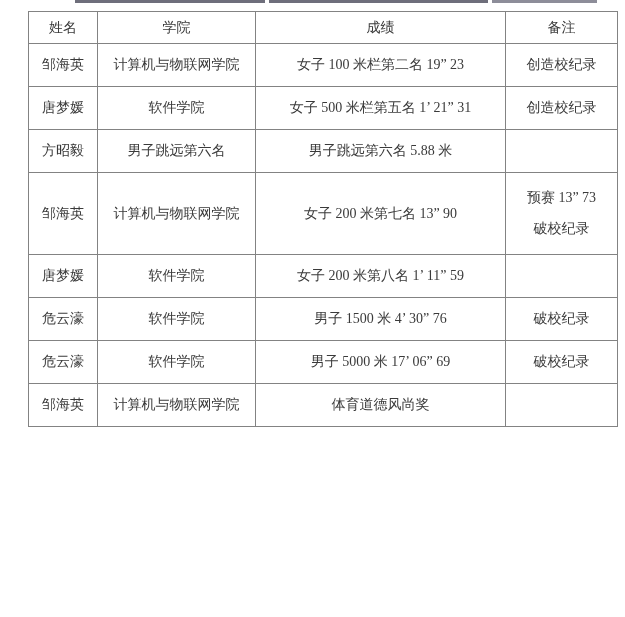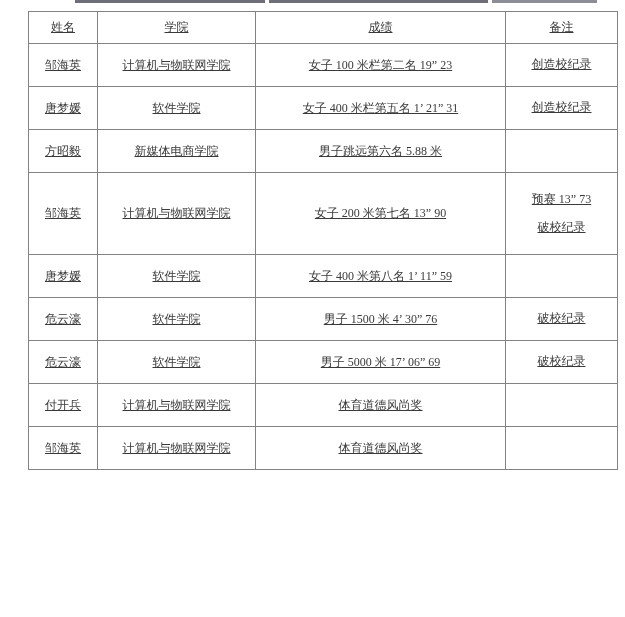--- a/index.html
+++ b/index.html
@@ -27,26 +27,25 @@
     left: 28px;
     top: 11px;
     border-collapse: collapse;
     table-layout: fixed;
   }
   .award-table th, .award-table td {
     border: 1px solid #838383;
     text-align: center;
     vertical-align: middle;
     font-weight: normal;
-    font-size: 12px;
+    font-size: 14px;
     color: #3a3a3a;
     padding: 0 2px;
     overflow: hidden;
     white-space: nowrap;
-    text-decoration: underline;
   }
   .award-table col.c-name    { width: 69px; }
   .award-table col.c-college { width: 158px; }
   .award-table col.c-result  { width: 250px; }
   .award-table col.c-remark  { width: 112px; }
 
   tr.hdr-row  { height: 32px; }
   tr.data-row { height: 43px; }
   tr.tall-row { height: 82px; }
 
@@ -82,48 +81,48 @@
       <td>计算机与物联网学院</td>
       <td>女子 100 米栏第二名 19” 23</td>
       <td>
         <div class="remark-line">创造校纪录</div>
 
       </td>
     </tr>
     <tr class="data-row">
       <td>唐梦媛</td>
       <td>软件学院</td>
-      <td>女子 400 米栏第五名 1’ 21” 31</td>
+      <td>女子 500 米栏第五名 1’ 21” 31</td>
       <td>
         <div class="remark-line">创造校纪录</div>
 
       </td>
     </tr>
     <tr class="data-row">
       <td>方昭毅</td>
-      <td>新媒体电商学院</td>
+      <td>男子跳远第六名</td>
       <td>男子跳远第六名 5.88 米</td>
       <td>
         
         
       </td>
     </tr>
     <tr class="tall-row">
       <td>邹海英</td>
       <td>计算机与物联网学院</td>
       <td>女子 200 米第七名 13” 90</td>
       <td>
         <div class="remark-line">预赛 13” 73</div>
         <div class="remark-line second">破校纪录</div>
       </td>
     </tr>
     <tr class="data-row">
       <td>唐梦媛</td>
       <td>软件学院</td>
-      <td>女子 400 米第八名 1’ 11” 59</td>
+      <td>女子 200 米第八名 1’ 11” 59</td>
       <td>
         
         
       </td>
     </tr>
     <tr class="data-row">
       <td>危云濠</td>
       <td>软件学院</td>
       <td>男子 1500 米 4’ 30” 76</td>
       <td>
@@ -134,29 +133,20 @@
     <tr class="data-row">
       <td>危云濠</td>
       <td>软件学院</td>
       <td>男子 5000 米 17’ 06” 69</td>
       <td>
         <div class="remark-line">破校纪录</div>
 
       </td>
     </tr>
     <tr class="data-row">
-      <td>付开兵</td>
-      <td>计算机与物联网学院</td>
-      <td>体育道德风尚奖</td>
-      <td>
-        
-        
-      </td>
-    </tr>
-    <tr class="data-row">
       <td>邹海英</td>
       <td>计算机与物联网学院</td>
       <td>体育道德风尚奖</td>
       <td>
         
         
       </td>
     </tr>
   </tbody>
 </table>

